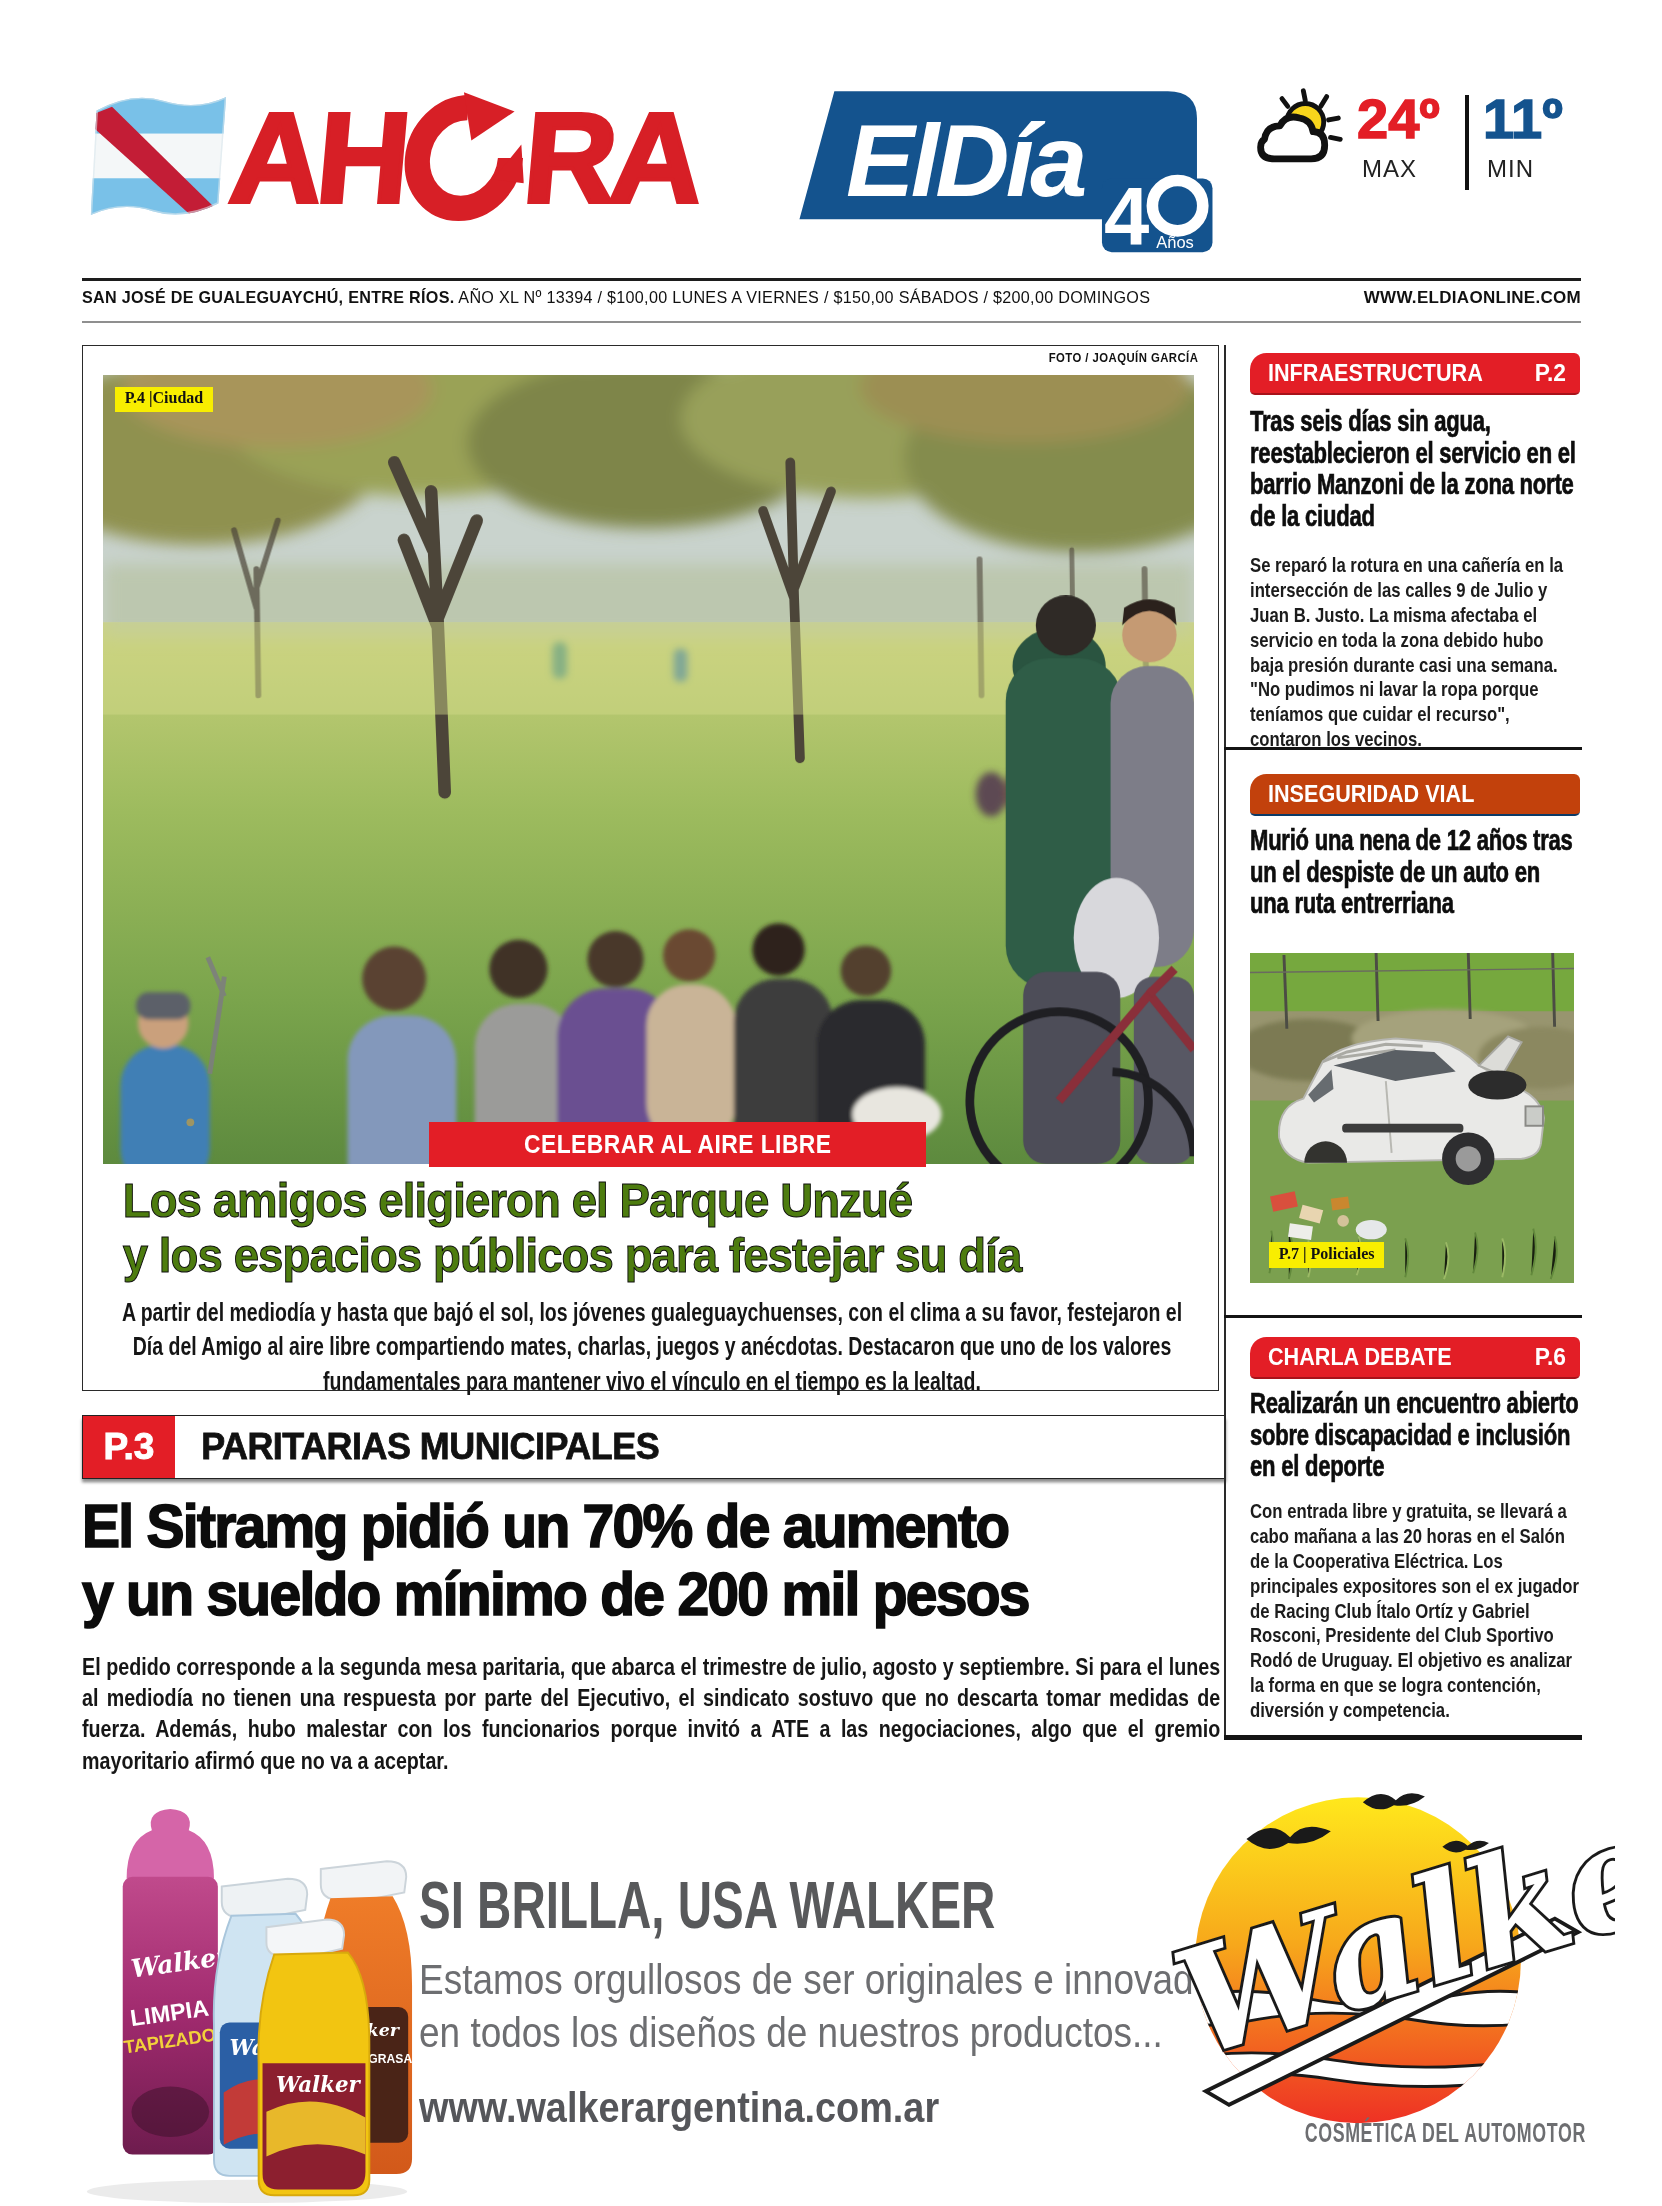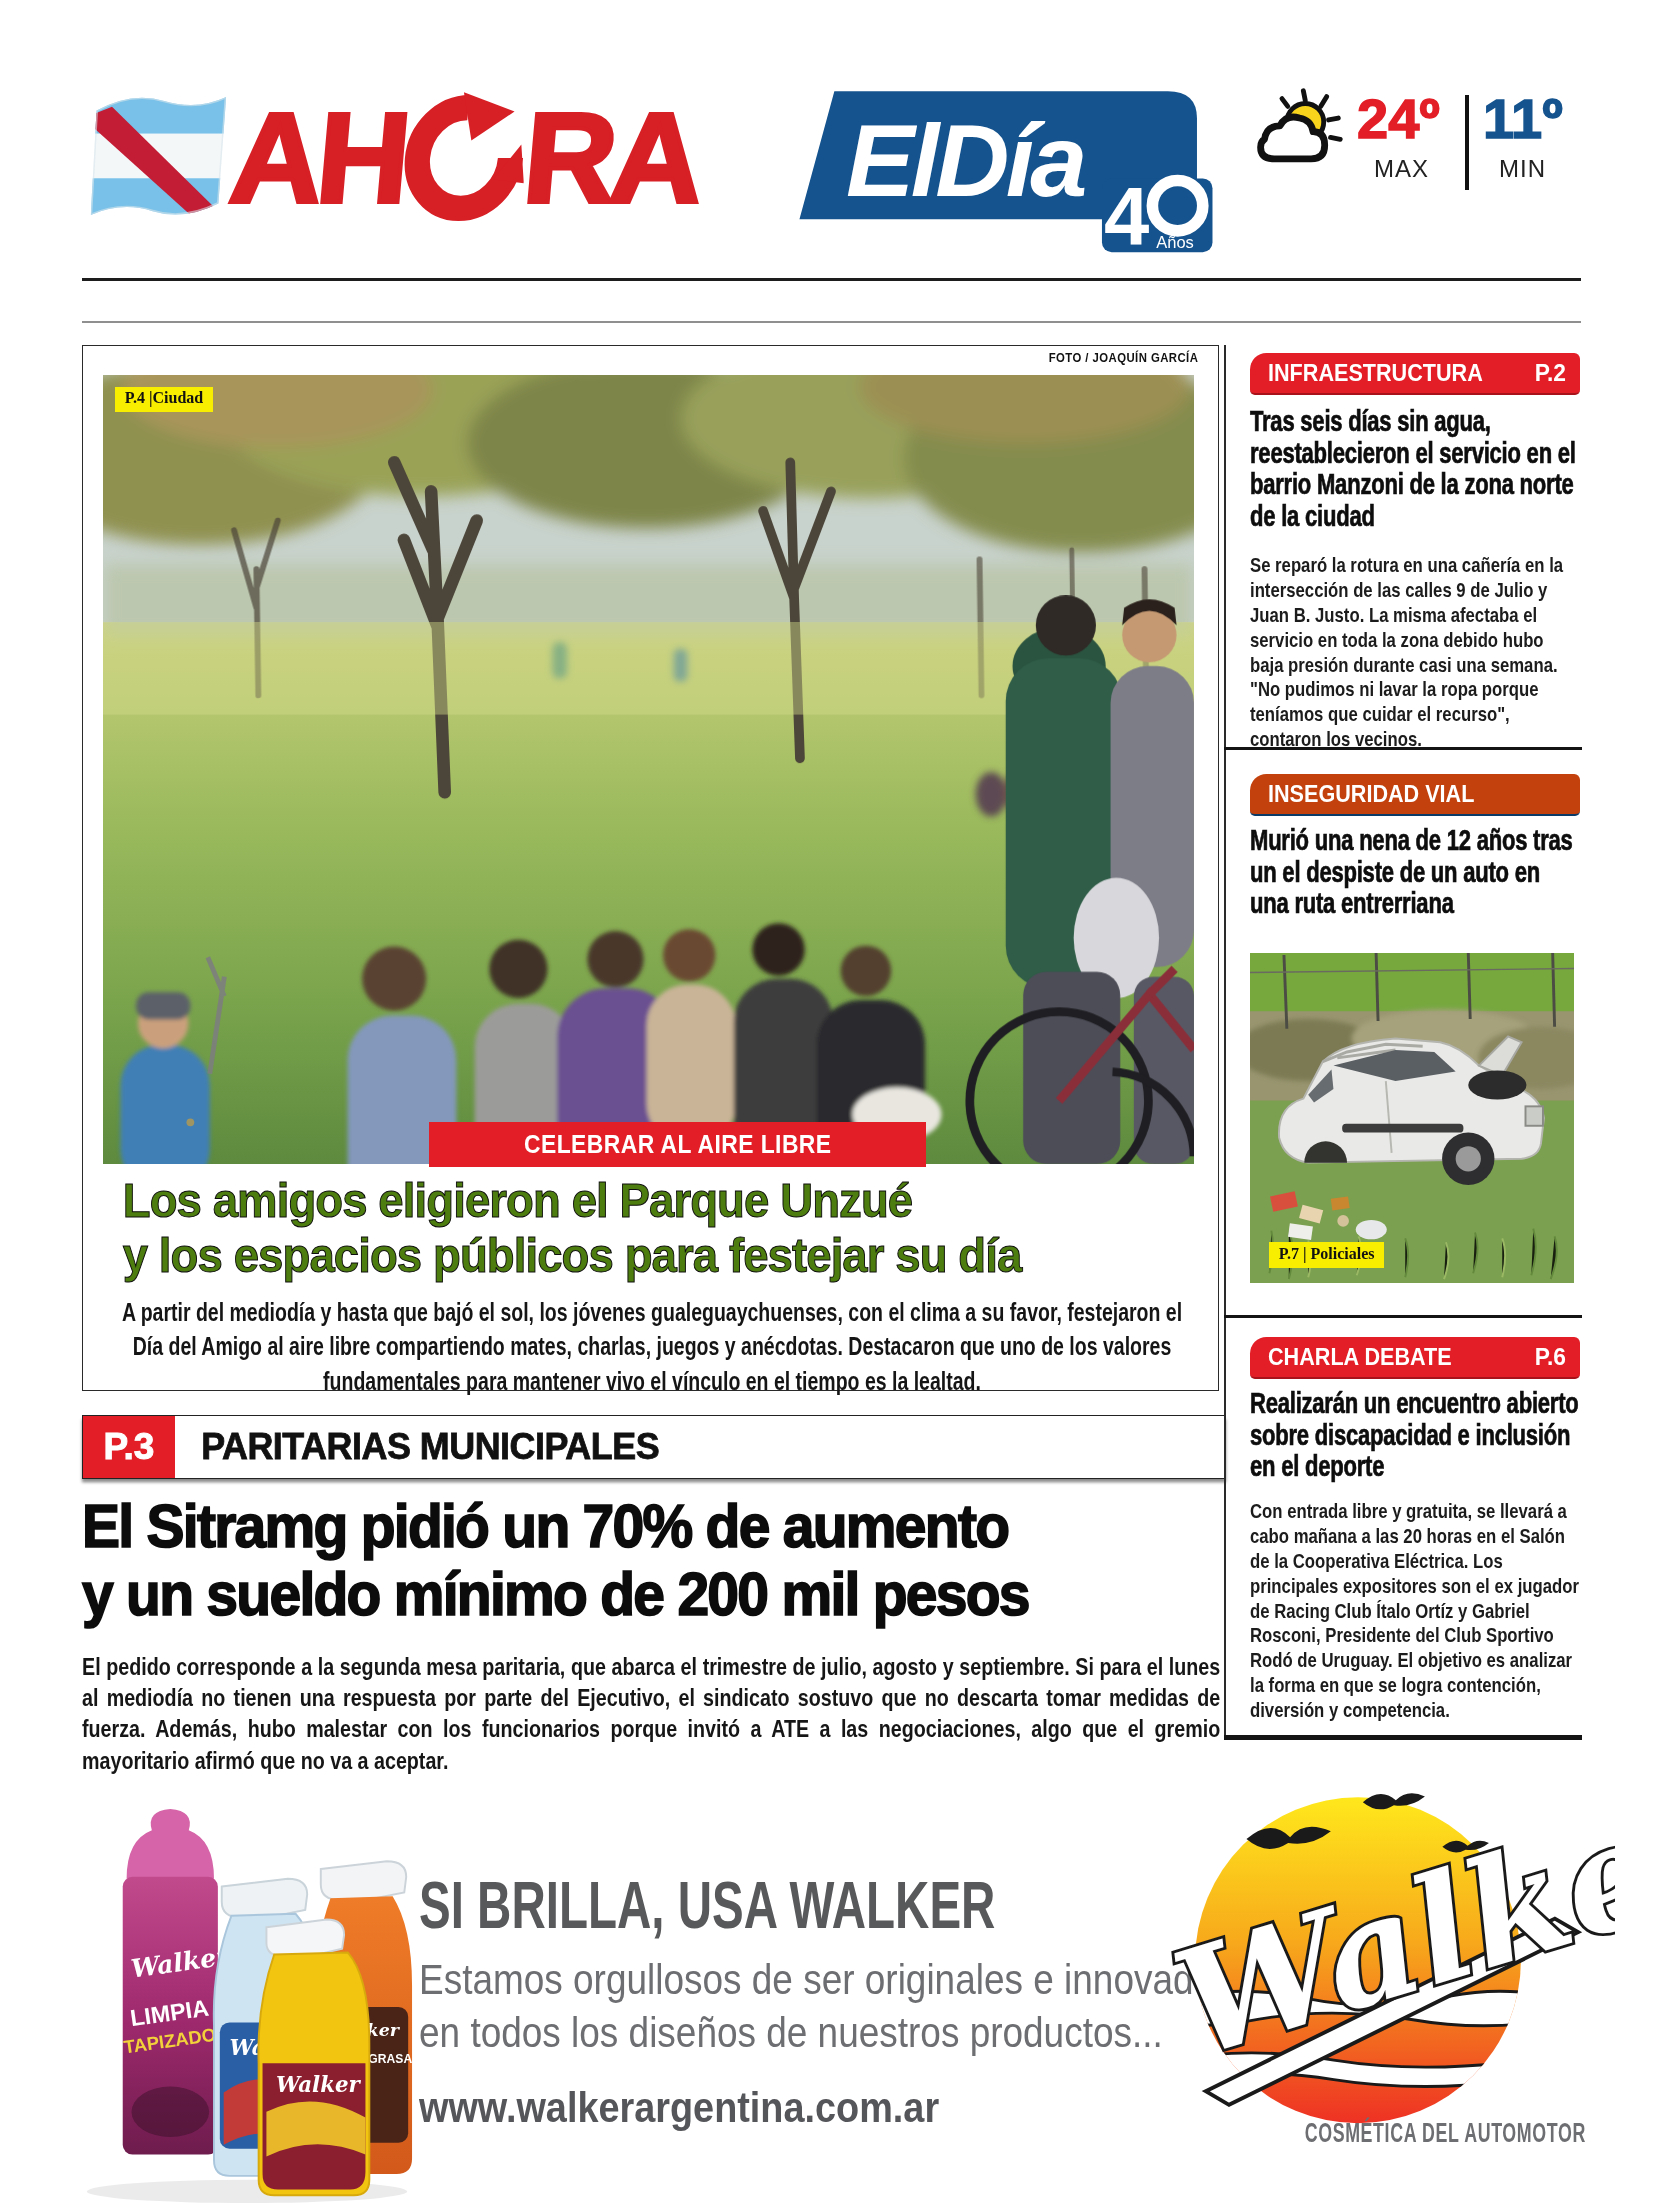--- a/index.html
+++ b/index.html
@@ -10,21 +10,21 @@
   
   .ahora-wrap{left:231px;top:85px;display:flex;align-items:center;height:146px;
               transform:skewX(-5deg);color:#d71f26;}
   .ahora-txt{font-size:128px;font-weight:bold;letter-spacing:-5.8px;line-height:1;
              -webkit-text-stroke:3.9px #d71f26;}
   .eldia-svg{left:782px;top:89px;}
   .weather-icon{left:1243px;top:85px;}
   .temp{font-size:56px;font-weight:bold;line-height:1;-webkit-text-stroke:1.5px currentColor;}
   .temp-max{left:1357px;top:91px;color:#e31e26;}
   .temp-min{left:1483px;top:91px;color:#14538e;}
-  .temp-label{font-size:24px;color:#222;letter-spacing:1px;margin-left:12px;}
+  .temp-label{font-size:24px;color:#222;letter-spacing:1px;}
   .lab-max{left:1362px;top:155px;}
   .lab-min{left:1487px;top:155px;}
   .temp-bar{left:1465px;top:95px;width:3.9px;height:95px;background:#111;}
   .date-line{left:1126px;top:199px;width:456px;text-align:right;font-size:30px;color:#111;}
   .date-line b{font-weight:bold;}
 
   .rule-top{left:82px;top:278px;width:1499px;height:2.9px;background:#1d1d1d;}
   .rule-sub{left:82px;top:321px;width:1499px;height:1.9px;background:#8f8f8f;}
   .info-line{left:82px;top:288px;width:1499px;display:flex;justify-content:space-between;
              font-size:17px;letter-spacing:0.3px;white-space:nowrap;}
@@ -147,20 +147,24 @@
     <circle cx="64" cy="38" r="19" fill="#f8d51c" stroke="#111" stroke-width="5"></circle>
     <path d="M22 56 Q24 42 38 42 Q44 30 58 34 Q70 36 72 48 Q84 48 84 62 Q84 76 70 76 L32 76 Q18 76 18 64 Q18 58 22 56 Z" fill="#fff" stroke="#111" stroke-width="7" stroke-linejoin="round"></path>
   </svg>
   <div class="abs temp temp-max">24º</div>
   <div class="abs temp-label lab-max">MAX</div>
   <div class="abs temp-bar"></div>
   <div class="abs temp temp-min">11º</div>
   <div class="abs temp-label lab-min">MIN</div>
 
   <div class="abs rule-top"></div>
+  <div class="abs info-line">
+    <span class="info-left"><b>SAN JOSÉ DE GUALEGUAYCHÚ, ENTRE RÍOS.</b><span> AÑO XL Nº 13394 / $100,00 LUNES A VIERNES / $150,00 SÁBADOS / $200,00 DOMINGOS</span></span>
+    <span class="info-right">WWW.ELDIAONLINE.COM</span>
+  </div>
   <div class="abs rule-sub"></div>
 
   <div class="abs story-box">
     <div class="credit">FOTO / JOAQUÍN GARCÍA</div>
 
     <div class="main-photo">
       <svg width="1091" height="789" viewBox="0 0 1124 813" preserveAspectRatio="none">
         <defs>
           <linearGradient id="grass" x1="0" y1="0" x2="0" y2="1">
             <stop offset="0" stop-color="#c8d07c"></stop>

